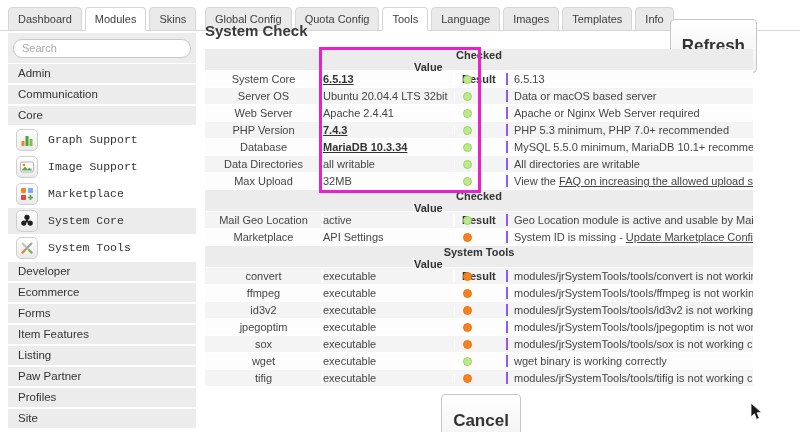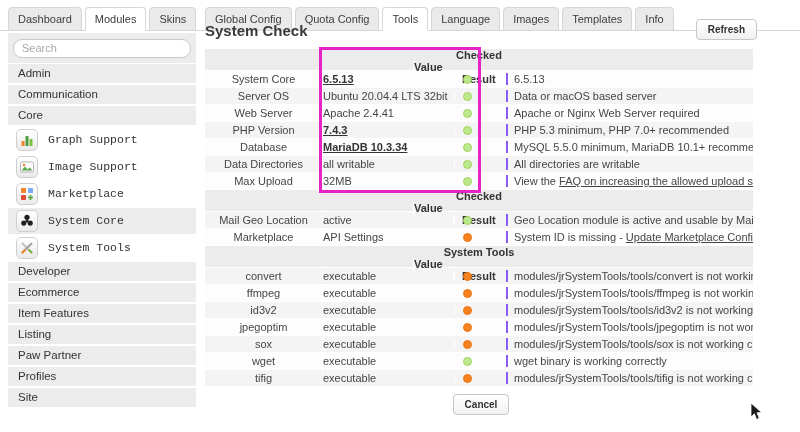--- a/index.html
+++ b/index.html
@@ -35,21 +35,21 @@
   .side-mod.selected { background:#ececec; }
   .icon-box { width:22px; height:22px; border:1px solid #cfcfcf; border-radius:5px;
               background:linear-gradient(#ffffff,#eaeaea); display:flex;
               align-items:center; justify-content:center; flex:0 0 auto; }
 
   
   .main { position:absolute; left:205px; top:19px; width:552px; }
   .main-header { display:flex; justify-content:space-between; align-items:flex-start;
                  height:30px; }
   .page-title { font-size:15px; font-weight:bold; color:#3a3a3a; padding-top:3px; }
-  .btn { font-size:10px; font-weight:bold; padding:4px 11px;
+  .btn { font-size:17px; font-weight:bold; padding:16px 11px;
          background:linear-gradient(#ffffff,#f1f1f1); border:1px solid #c6c6c6;
          border-radius:4px; color:#333; cursor:pointer;
          font-family:"Liberation Sans", sans-serif; }
 
   .check-table { width:548px; position:relative; }
   .sec-header { display:flex; background:#ececec; height:22px; align-items:center;
                 font-weight:bold; font-size:11px; color:#333; border-bottom:1px solid #fff;flex-direction:column; }
   .row { display:flex; height:17px; align-items:center; font-size:11px; color:#454545;
          background:#fdfdfd; border-bottom:1px solid #fff; }
   .section-first .row:nth-child(odd)  { background:#f4f4f4; }
@@ -151,20 +151,21 @@
             <line x1="2.5" y1="2.5" x2="11.5" y2="11.5" stroke="#c2c2c2" stroke-width="1.8" stroke-linecap="round"></line>
             <line x1="11.5" y1="2.5" x2="2.5" y2="11.5" stroke="#9e9e9e" stroke-width="1.8" stroke-linecap="round"></line>
             <line x1="2.5" y1="11.5" x2="4.8" y2="9.2" stroke="#f0862a" stroke-width="2.2" stroke-linecap="round"></line>
             <line x1="11.5" y1="11.5" x2="9.2" y2="9.2" stroke="#7cb342" stroke-width="2.2" stroke-linecap="round"></line>
           </svg>
         </span>
         <span>System Tools</span>
       </div>
       <div class="side-cat">Developer</div>
       <div class="side-cat">Ecommerce</div>
+      <div class="side-cat">Forms</div>
       <div class="side-cat">Item Features</div>
       <div class="side-cat">Listing</div>
       <div class="side-cat">Paw Partner</div>
       <div class="side-cat">Profiles</div>
       <div class="side-cat">Site</div>
     </div>
 </div>
 
 <div class="main">
   <div class="main-header">

